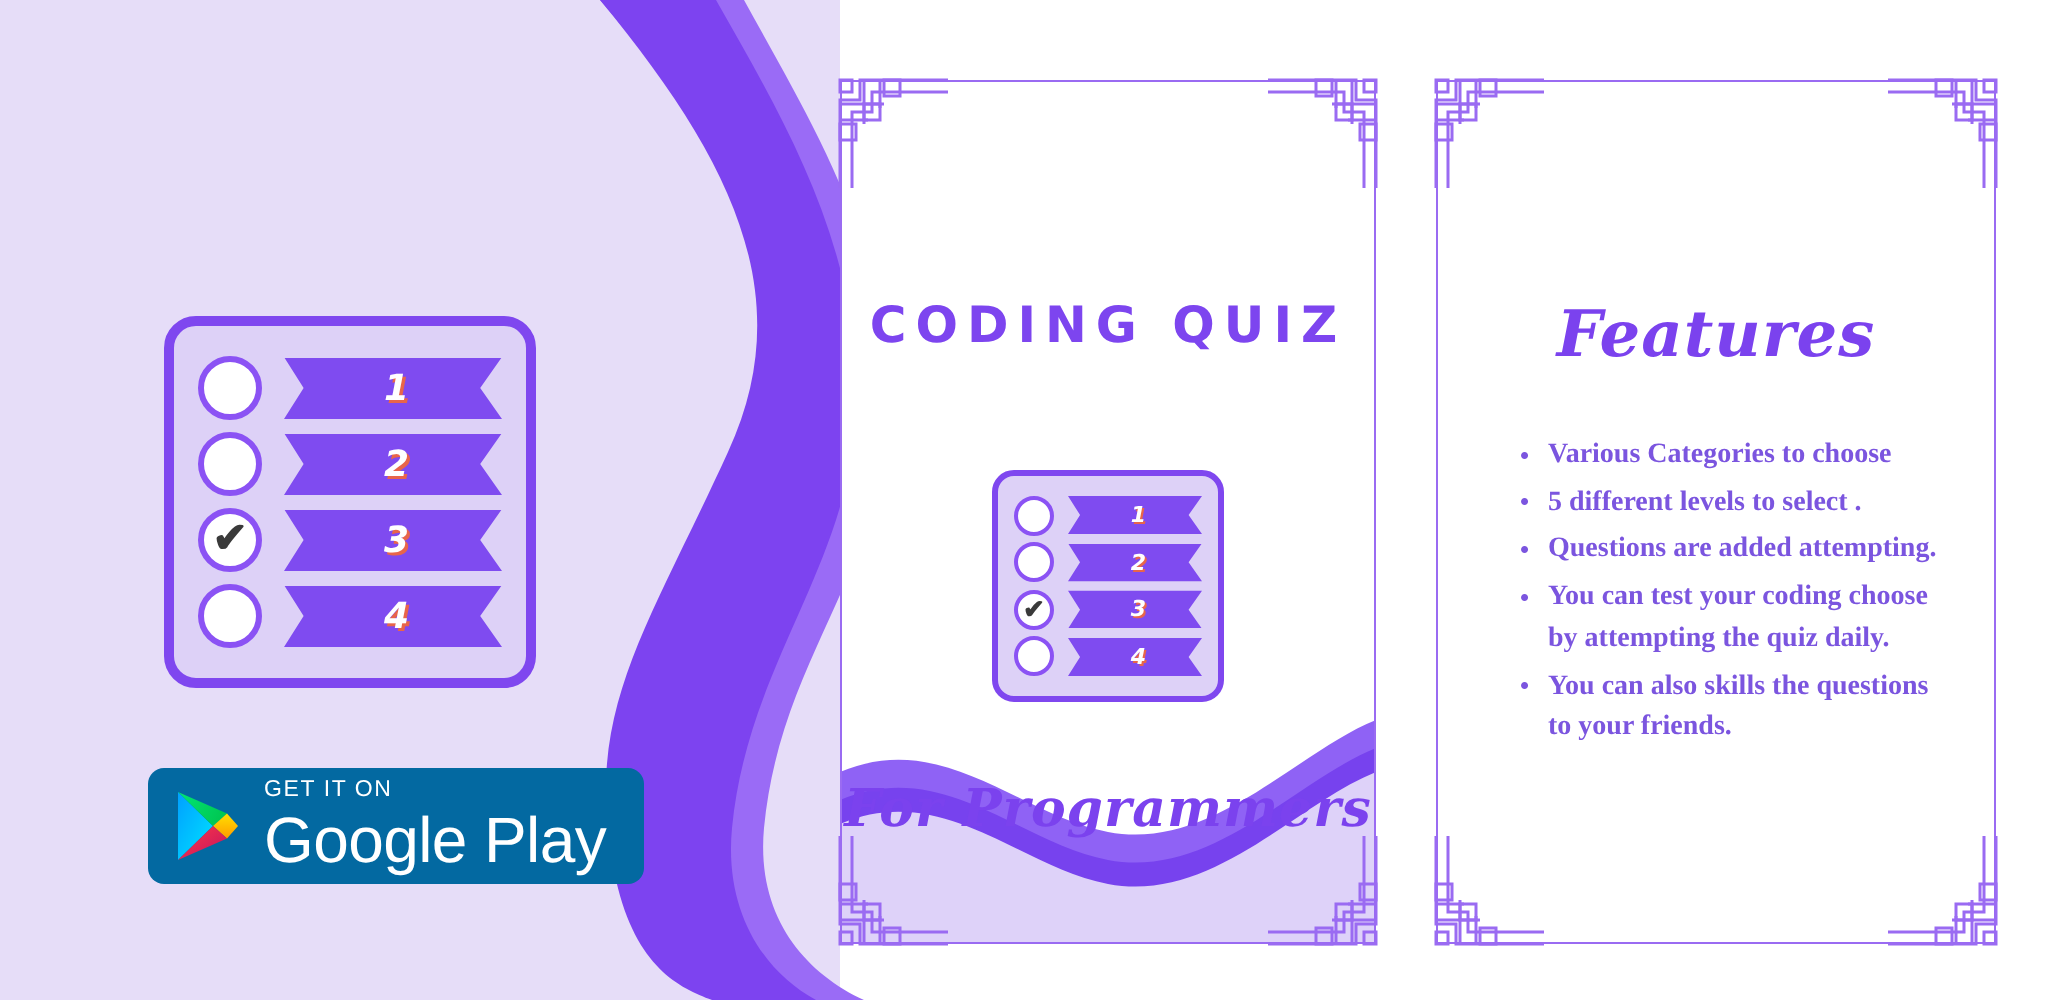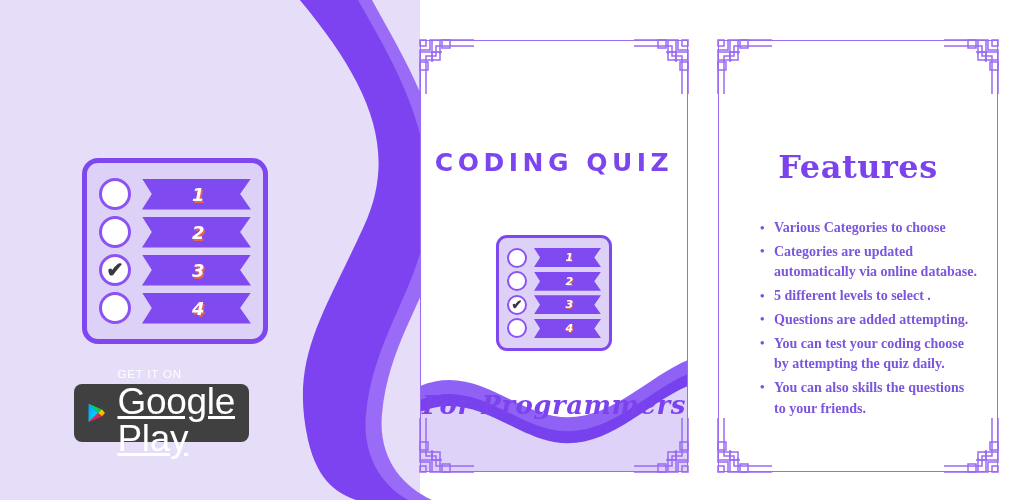--- a/index.html
+++ b/index.html
@@ -89,22 +89,22 @@
     color: #ffffff;
     text-shadow: 1.5px 1.5px 0 #e8654a;
     letter-spacing: 0.5px;
     transform: translateX(2px);
   }
 
   
   .gp-badge {
     position: absolute;
     left: 74px; top: 384px;
-    width: 175px; height: 58px;
-    background: #404040;
+    width: 248px; height: 58px;
+    background: #0369a1;
     border-radius: 8px;
     display: flex;
     align-items: center;
     padding: 0 14px;
     box-sizing: border-box;
     gap: 12px;
   }
   .gp-text {
     display: flex;
     flex-direction: column;
@@ -113,24 +113,23 @@
   }
   .gp-top {
     color: #ffffff;
     font-size: 11.5px;
     letter-spacing: 0.8px;
     font-family: "Liberation Sans", sans-serif;
     margin-bottom: 2px;
   }
   .gp-bottom {
     color: #ffffff;
-    font-size: 37px;
+    font-size: 32px;
     font-family: "Liberation Sans", sans-serif;
     letter-spacing: -0.3px;
-    text-decoration: underline;
   }
 
   
   .card {
     position: absolute;
     background: #ffffff;
   }
   .card-inner-border {
     position: absolute;
     inset: 0;
@@ -208,20 +207,21 @@
     letter-spacing: 0.5px;
   }
 
   
   .features-title {
     position: absolute;
     left: 0; right: 0;
     top: 108px;
     text-align: center;
     font-family: "DejaVu Serif", serif;
+    font-style: italic;
     font-weight: bold;
     font-size: 32px;
     color: #7b42ee;
     letter-spacing: 0.5px;
   }
   .features-list {
     position: absolute;
     left: 42px;
     right: 20px;
     top: 178px;
@@ -424,21 +424,20 @@
       </g>
     </svg>
   </div>
 
   <div class="card" style="left:718px; top:40px; width:280px; height:432px;">
 
     <div class="features-title">Features</div>
 
     <ul class="features-list">
       <li>Various Categories to choose</li>
-      <li>Categories are updated automatically via online database.</li>
       <li>5 different levels to select .</li>
       <li>Questions are added attempting.</li>
       <li>You can test your coding choose by attempting the quiz daily.</li>
       <li>You can also skills the questions to your friends.</li>
     </ul>
 
     <div class="card-inner-border"></div>
 
     <svg class="corner tl" viewBox="0 0 56 56" aria-hidden="true">
       <g fill="none" stroke="#9a6bf2" stroke-width="1.5">

